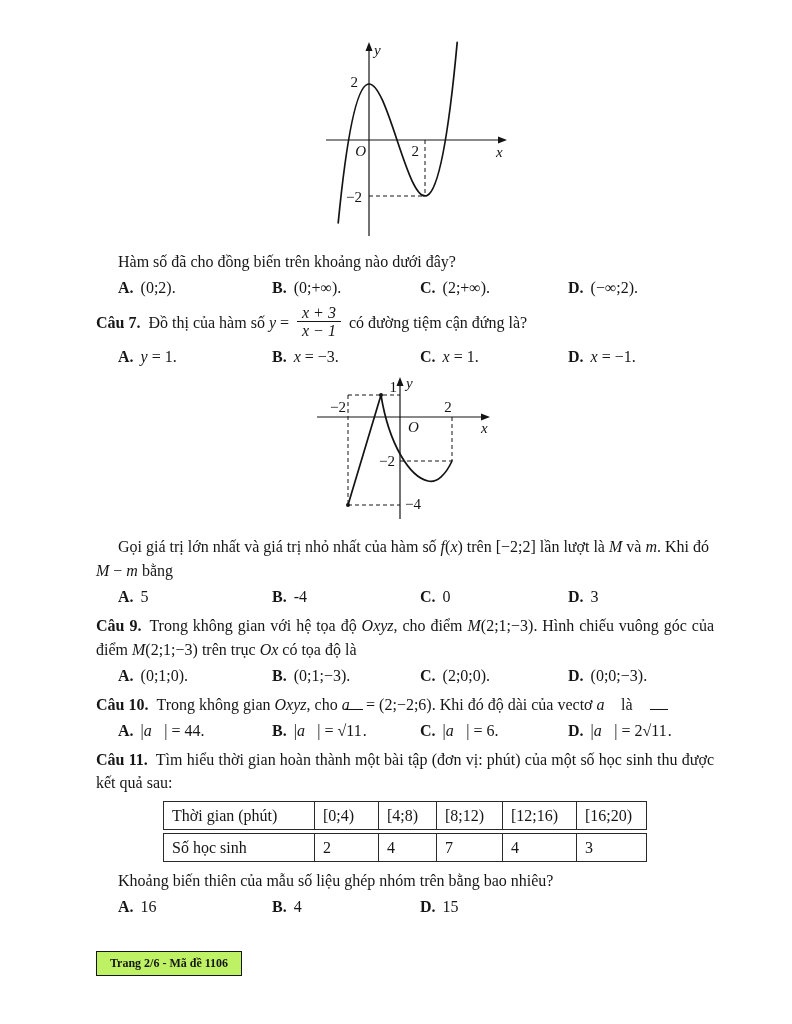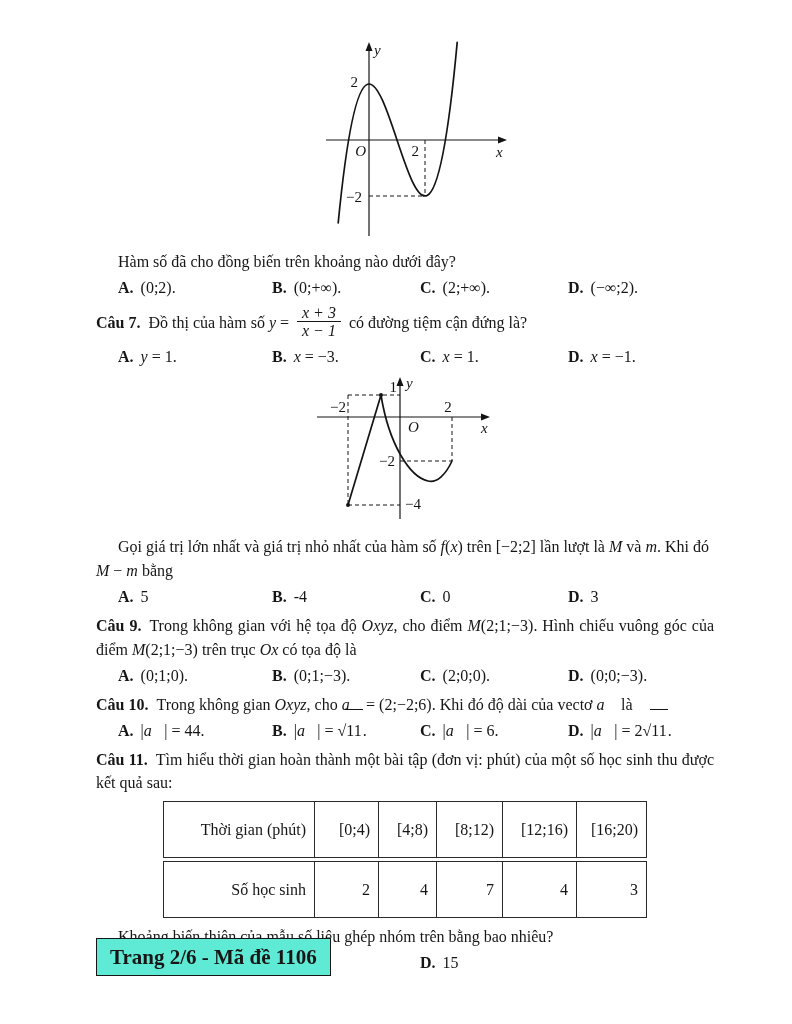--- a/index.html
+++ b/index.html
@@ -27,31 +27,31 @@
   .qnum { font-weight:700; padding-right:8px; }
   .m { font-style:italic; }
   .ol { border-top:1.1px solid #161616; padding:12px 1px; margin-left:-1px; }
   .opts { display:grid; grid-template-columns:154px 148px 148px auto; padding-left:22px; margin:0 0 6px; }
   .opt { white-space:nowrap; }
   .optlabel { font-weight:700; margin-right:7px; }
   .frac { display:inline-block; vertical-align:middle; margin:0 4px; transform:translateY(-2px); font-style:italic; text-align:center; }
   .fnum { display:block; border-bottom:1.2px solid #161616; padding:0 5px; line-height:1.12; }
   .fden { display:block; padding:0 5px; line-height:1.12; }
   .qtable { border-collapse:separate; border-spacing:0 3px; margin:2px auto 4px; font-size:16px; }
-  .qtable td { border:1px solid #2a2a2a; text-align:right; padding:16px 8px; height:26px; }
+  .qtable td { border:1px solid #2a2a2a; text-align:left; padding:2px 8px; height:26px; }
   .qtable td:not(:first-child) { border-left:none; }
   .qtable td:nth-child(1){ width:152px; }
   .qtable td:nth-child(2){ width:64px; }
   .qtable td:nth-child(3){ width:58px; }
   .qtable td:nth-child(4){ width:66px; }
   .qtable td:nth-child(5){ width:74px; }
   .qtable td:nth-child(6){ width:70px; }
   .footer {
     position:absolute; left:96px; bottom:48px; border:1.6px solid #161616;
-    padding:3px 13px; font-weight:700; font-size:21px; background:#5eead4;
+    padding:3px 13px; font-weight:700; font-size:12px; background:#bef264;
   }
 </style>
 </head>
 <body>
 
 <div class="page">
   <div class="content">
 
     <figure class="graph g1">
       <svg width="200" height="200" viewBox="0 0 200 200">

